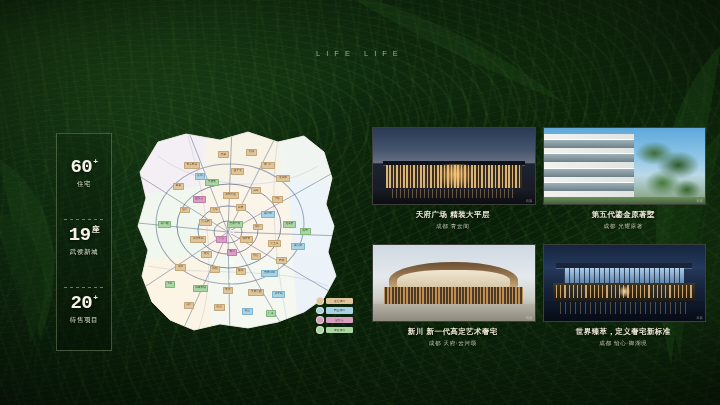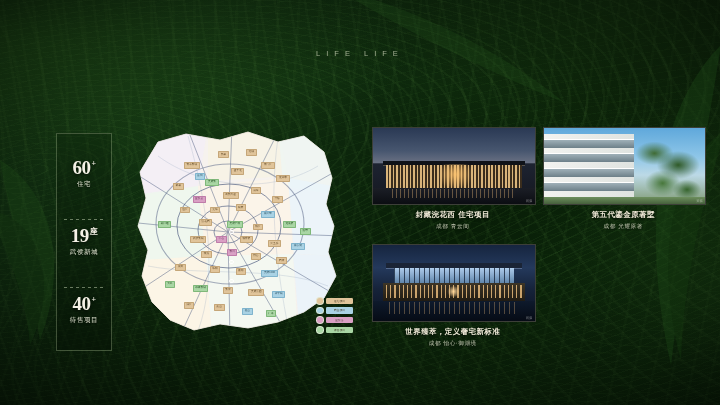--- a/index.html
+++ b/index.html
@@ -71,21 +71,21 @@
     align-items:center;padding:6px 0;box-sizing:border-box;
   }
   .stat{position:relative;width:100%;text-align:center;padding:3px 0 5px;}
   .stat + .stat::before{
     content:"";position:absolute;left:7px;right:7px;top:-4px;height:1px;
     background:repeating-linear-gradient(90deg,
       rgba(210,224,190,.48) 0 3px, rgba(0,0,0,0) 3px 6px);
   }
   .stat-num{
     color:#f5f2e6;font-weight:700;font-size:19px;line-height:1;
-    font-family:Liberation Serif, serif;
+    font-family:Liberation Mono, monospace;
     letter-spacing:-.5px;
     text-shadow:0 1px 3px rgba(0,0,0,.65);
   }
   .stat-unit{font-size:8px;font-weight:700;margin-left:1px;vertical-align:super;}
   .stat-label{
     margin-top:3px;font-size:6.5px;color:#e2e6d2;letter-spacing:.6px;
     font-family:"DejaVu Sans","Liberation Sans",sans-serif;
     text-shadow:0 1px 2px rgba(0,0,0,.7);
   }
 
@@ -232,21 +232,21 @@
   <div class="stats">
     <div class="stat">
       <div class="stat-num"><span>60</span><span class="stat-unit">+</span></div>
       <div class="stat-label">住宅</div>
     </div>
     <div class="stat">
       <div class="stat-num"><span>19</span><span class="stat-unit">座</span></div>
       <div class="stat-label">武侯新城</div>
     </div>
     <div class="stat">
-      <div class="stat-num"><span>40</span><span class="stat-unit">+</span></div>
+      <div class="stat-num"><span>20</span><span class="stat-unit">+</span></div>
       <div class="stat-label">待售项目</div>
     </div>
   </div>
 
   <div class="map-wrap">
     <svg class="map-svg" viewBox="0 0 215 212">
       <defs>
         <clipPath id="cityclip">
           <path d="M30 16 L58 8 L92 14 L120 6 L150 16 L176 10 L196 26 L204 52
                    L198 78 L206 100 L200 126 L208 150 L196 172 L176 186 L150 196
@@ -378,21 +378,21 @@
         <div class="ph1">
             <div class="roof"></div>
             <div class="cols"></div>
             <div class="glow"></div>
             <div class="base"></div>
             <div class="refl"></div>
           </div>
         <span class="wm">观察</span>
       </div>
       <div class="card-cap">
-        <div class="cap-title">封藏浣花西  住宅项目</div>
+        <div class="cap-title">天府广场  精装大平层</div>
         <div class="cap-sub">成都 青云间</div>
       </div>
     </div>
 
     <div class="card">
       <div class="card-photo">
         <div class="ph2">
           <div class="bld"></div>
           <div class="fl" style="top:14%"></div>
             <div class="fl" style="top:33%"></div>
@@ -402,20 +402,35 @@
             <div class="grnd"></div>
         </div>
         <span class="wm">观察</span>
       </div>
       <div class="card-cap">
         <div class="cap-title">第五代鎏金原著墅</div>
         <div class="cap-sub">成都 光耀原著</div>
       </div>
     </div>
 
+    <div class="card">
+      <div class="card-photo">
+        <div class="ph3">
+            <div class="arc"></div>
+            <div class="inner"></div>
+            <div class="colon"></div>
+            <div class="plaza"></div>
+          </div>
+        <span class="wm">观察</span>
+      </div>
+      <div class="card-cap">
+        <div class="cap-title">新川  新一代高定艺术奢宅</div>
+        <div class="cap-sub">成都 天府·云河颂</div>
+      </div>
+    </div>
 
     <div class="card">
       <div class="card-photo">
         <div class="ph4">
             <div class="roof"></div>
             <div class="glass"></div>
             <div class="mull"></div>
           <div class="pod"></div>
             <div class="lights"></div>
             <div class="orb"></div>

